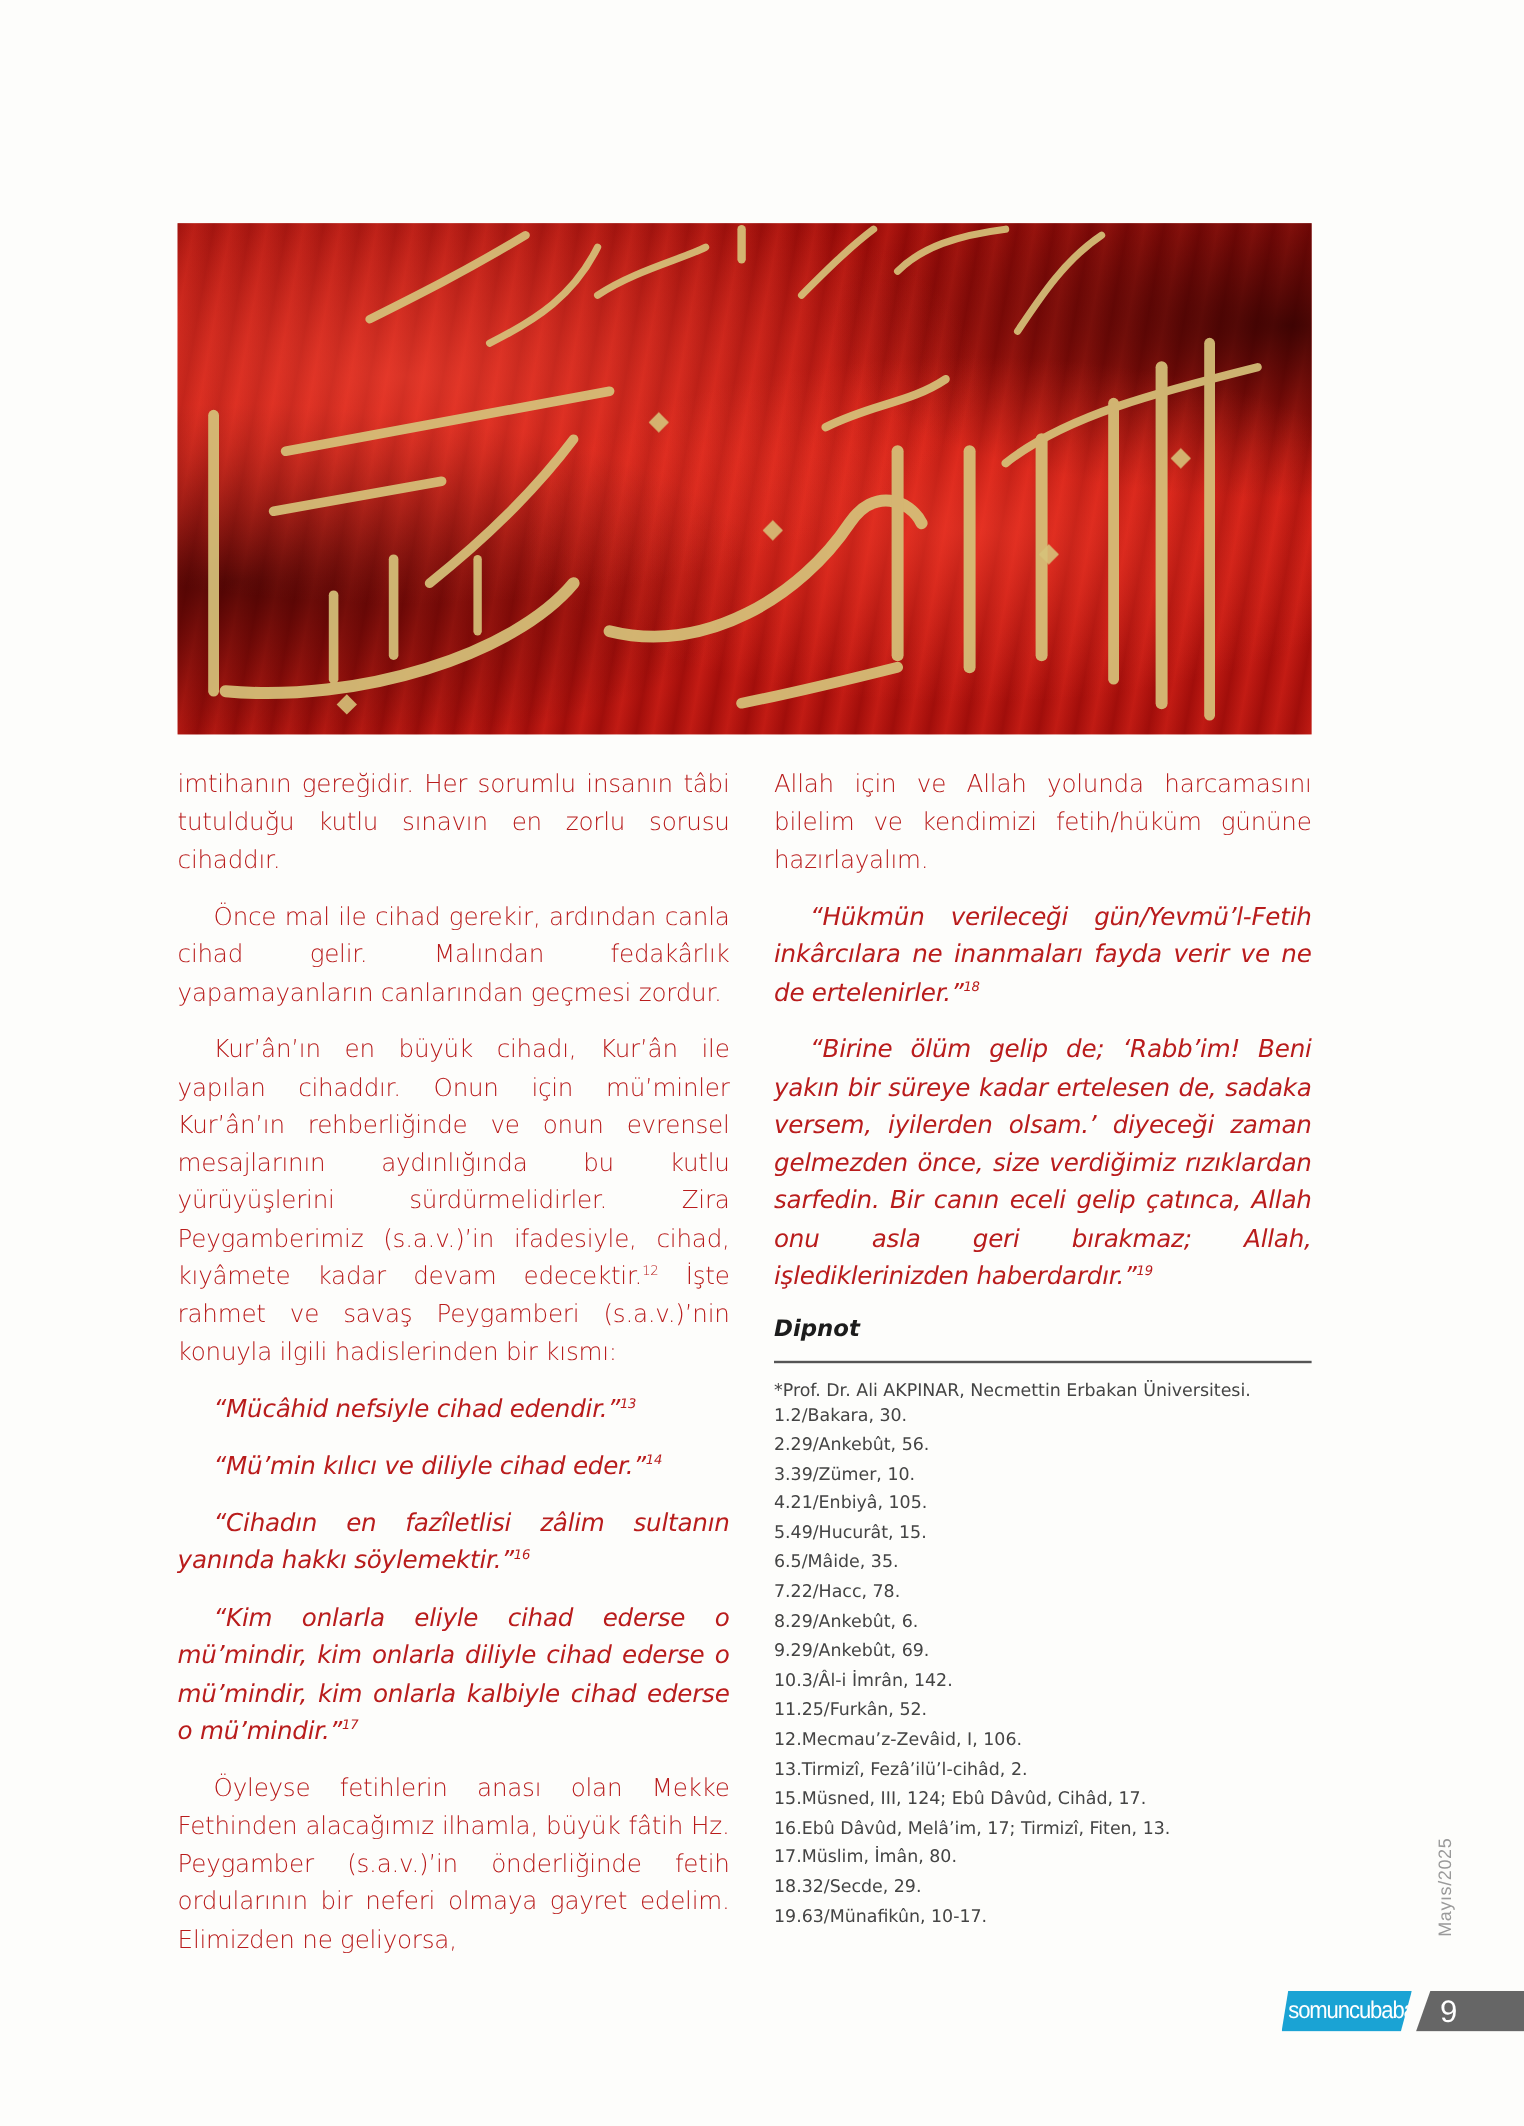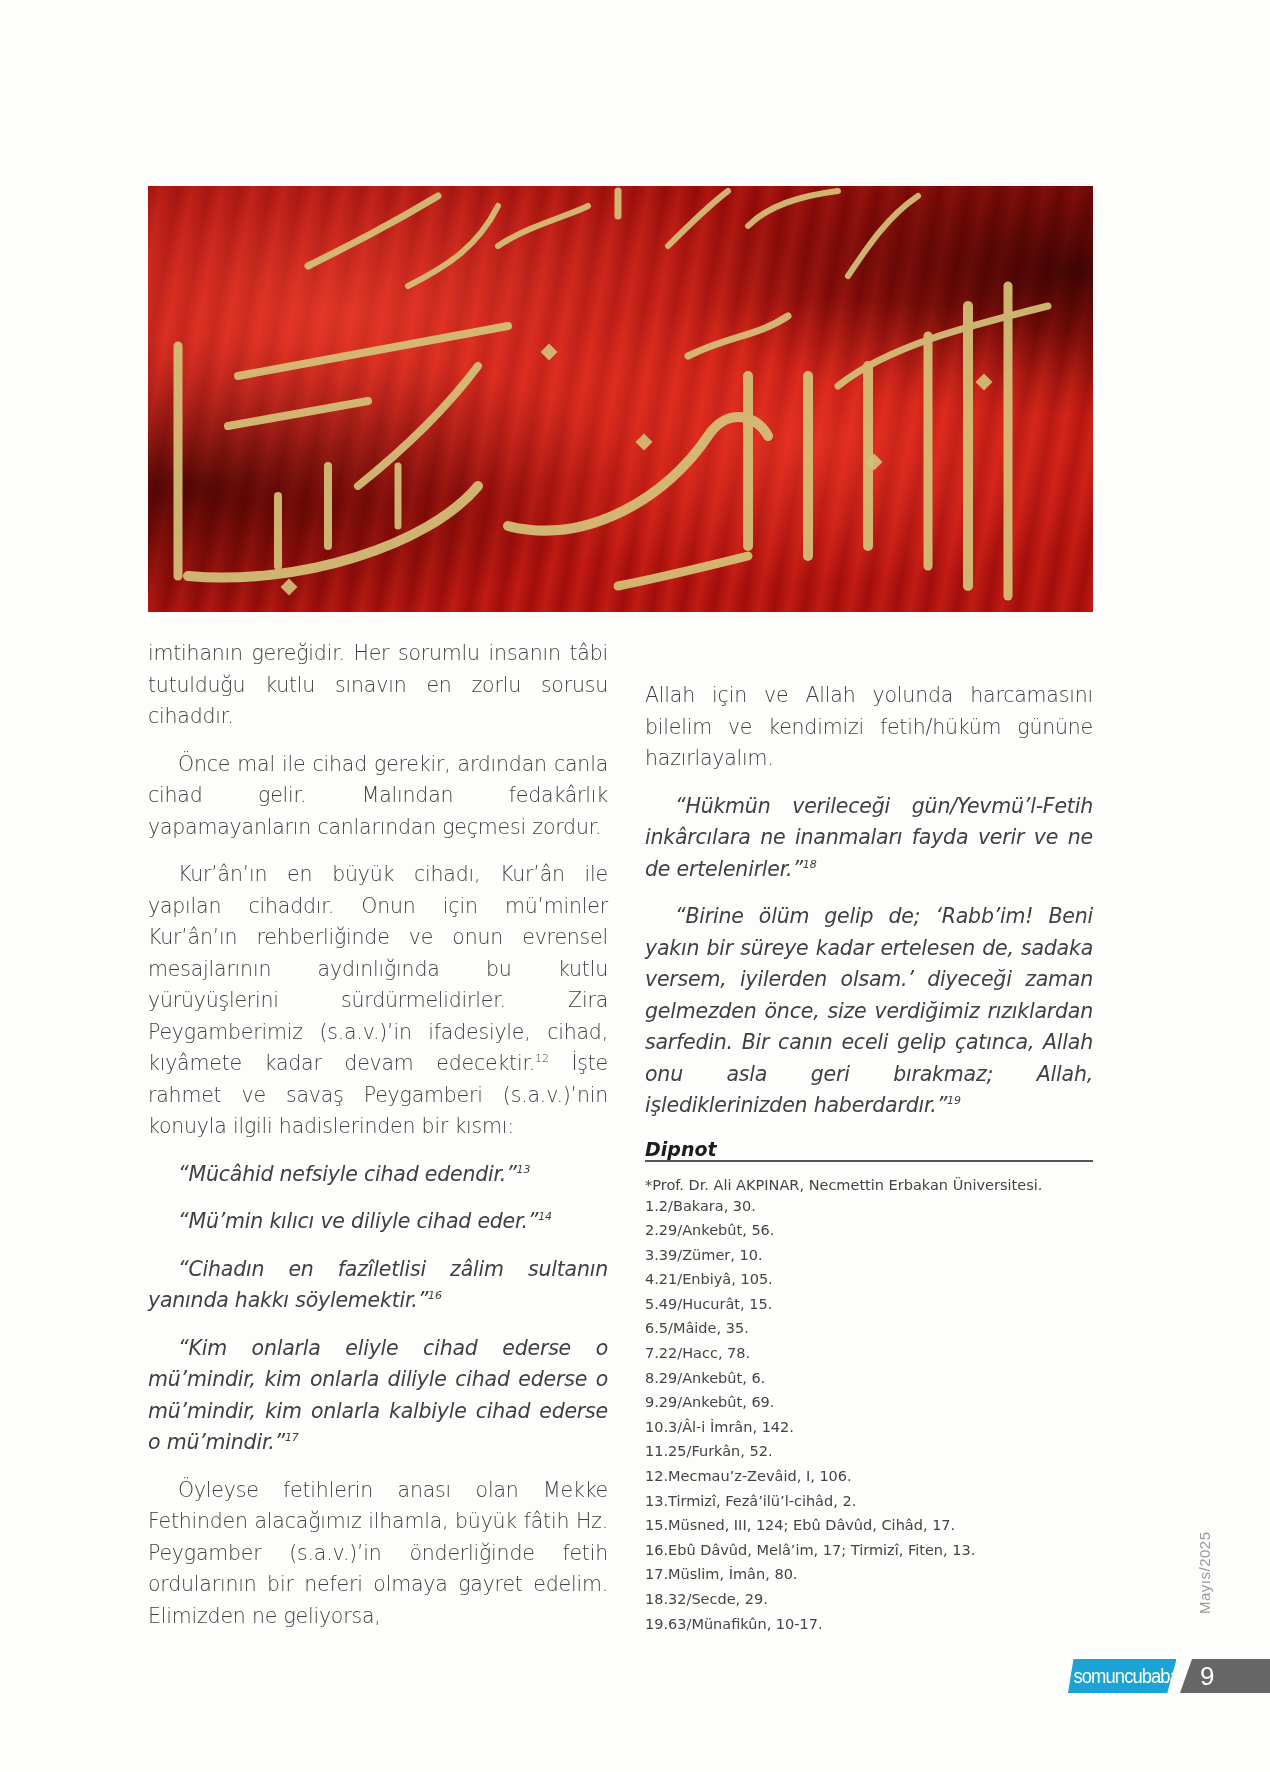--- a/index.html
+++ b/index.html
@@ -15,32 +15,32 @@
       radial-gradient(ellipse at 20% 30%, rgba(255,80,60,0.55) 0%, rgba(0,0,0,0) 45%),
       radial-gradient(ellipse at 70% 60%, rgba(255,70,50,0.5) 0%, rgba(0,0,0,0) 40%),
       radial-gradient(ellipse at 5% 70%, rgba(40,0,0,0.7) 0%, rgba(0,0,0,0) 35%),
       radial-gradient(ellipse at 98% 20%, rgba(30,0,0,0.75) 0%, rgba(0,0,0,0) 30%),
       repeating-linear-gradient(100deg, rgba(120,0,0,0.35) 0px, rgba(255,60,40,0.15) 14px, rgba(120,0,0,0.35) 30px),
       linear-gradient(180deg, #a0100c 0%, #c81a12 45%, #b51510 100%);
   }
   .hero svg { position: absolute; left: 0; top: 0; width: 100%; height: 100%; }
   .col { position: absolute; top: 638px; }
   .col.left { left: 148px; width: 460px; }
-  .col.right { left: 645px; width: 448px; margin-top: 42px; }
+  .col.right { left: 645px; width: 448px; }
   p.body {
     margin: 0 0 16px 0; font-size: 20.5px; line-height: 31.5px;
-    text-align: justify; color: #404040; font-weight: 300; letter-spacing: -0.2px;
+    text-align: justify; color: #b91c1c; font-weight: 300; letter-spacing: -0.2px;
   }
   p.indent { text-indent: 30px; }
   p.quote { font-style: italic; }
   p.noindent { text-indent: 0; }
   sup { font-size: 11px; line-height: 0; vertical-align: super; }
   .dipnot-head {
     margin-top: 16px; font-weight: bold; font-style: italic; font-size: 19px;
-    color: #1c1c1c; padding-bottom: 0; border-bottom: 2px solid #555;
+    color: #1c1c1c; padding-bottom: 16px; border-bottom: 2px solid #555;
     width: 448px;
   }
   .fn-list { margin-top: 14px; font-size: 14.5px; line-height: 24.6px; color: #444; }
   .fn-author { line-height: 18px; }
   .footer-date {
     position: absolute; left: 1196px; top: 1614px;
     font-size: 15px; color: #9a9a9a; transform: rotate(-90deg);
     transform-origin: left top; white-space: nowrap; letter-spacing: 0.5px;
     font-family: "Liberation Sans", sans-serif;
   }

